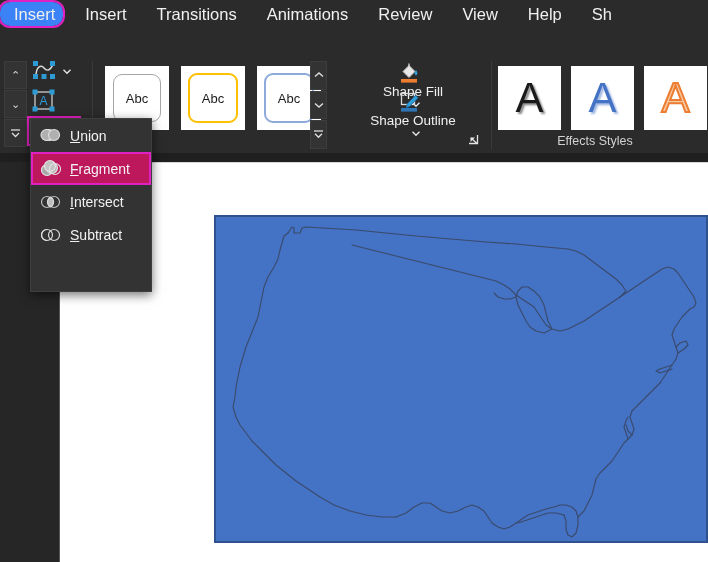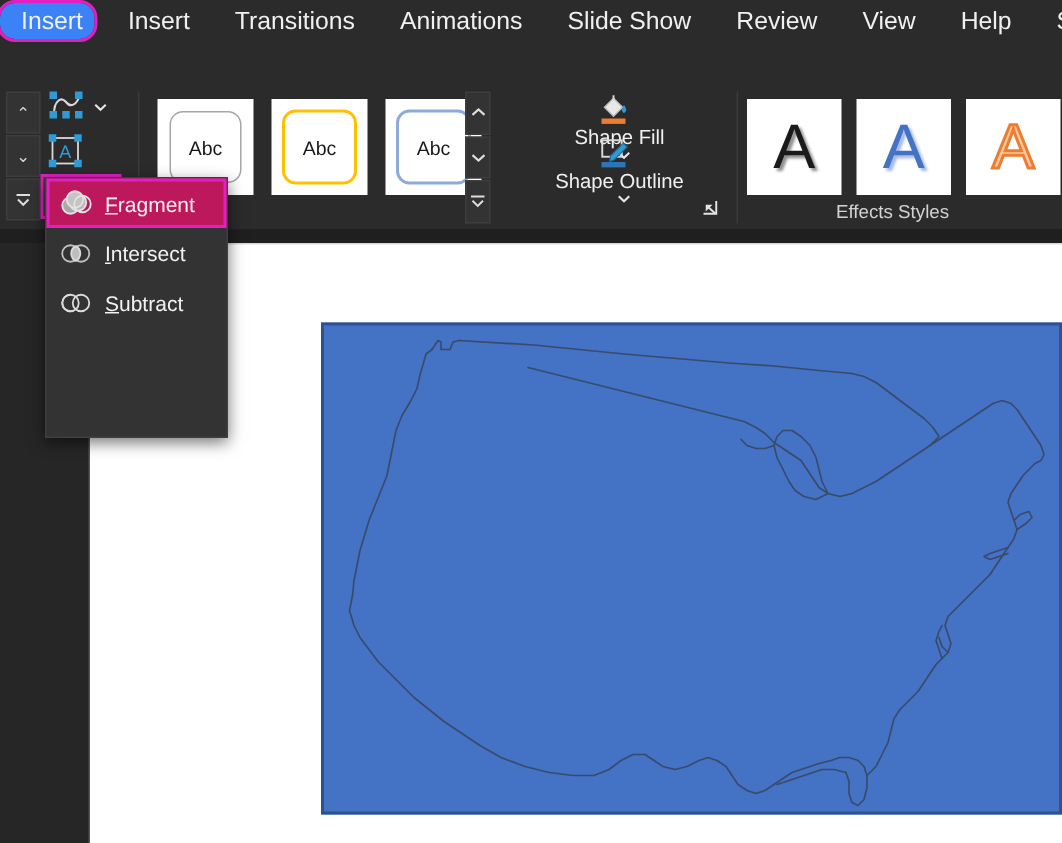--- a/index.html
+++ b/index.html
@@ -163,21 +163,20 @@
 </head>
 <body>
 
 <div id="app">
 
   <div class="tabbar">
     <div class="tab highlight"><span>Insert</span></div>
     <div class="tab"><span>Insert</span></div>
     <div class="tab"><span>Transitions</span></div>
     <div class="tab"><span>Animations</span></div>
-    <div class="tab"><span>Slide Show</span></div>
     <div class="tab"><span>Review</span></div>
     <div class="tab"><span>View</span></div>
     <div class="tab"><span>Help</span></div>
     <div class="tab active-underline"><span>Sh</span></div>
   </div>
 
   <div class="ribbon">
 
     <div class="gal-scroll">
       <div>⌃</div>
@@ -392,20 +391,30 @@
 
         <path d="M216,48 L208,46 L200,44 L192,42 L184,40 L176,38 L168,36
                  L160,34 L152,32 L144,30 L136,28"></path>
         <path d="M352,32 L360,34 L368,38 L376,44 L384,50 L392,56 L400,62 L406,68 L410,74 L404,80"></path>
       </g>
     </svg>
   </div>
 
   <div class="dropdown">
 
+    <div class="menuitem">
+      <span class="mico">
+        <svg width="27" height="24" viewBox="0 0 27 24">
+          <path d="M9,5.5 a5.5,5.5 0 1,0 0,11 a5.5,5.5 0 0,0 0.6,-0.03 a5.5,5.5 0 1,0 0,-10.94 a5.5,5.5 0 0,0 -0.6,-0.03 Z" fill="#b0b0b0" stroke="#dcdcdc" stroke-width="1.2"></path>
+          <path d="M7.5,11 m-5.5,0 a5.5,5.5 0 1,0 11,0 a5.5,5.5 0 1,0 -11,0" fill="#b0b0b0" stroke="#dcdcdc" stroke-width="1.2"></path>
+          <path d="M15,11 m-5.5,0 a5.5,5.5 0 1,0 11,0 a5.5,5.5 0 1,0 -11,0" fill="#b0b0b0" stroke="#dcdcdc" stroke-width="1.2"></path>
+        </svg>
+      </span>
+      <span><u>U</u>nion</span>
+    </div>
 
 
     <div class="menuitem sel">
       <span class="mico">
         <svg width="27" height="24" viewBox="0 0 27 24">
           <circle cx="8" cy="13" r="5.5" fill="#a8a8a8" stroke="#e2e2e2" stroke-width="1.2"></circle>
           <circle cx="13" cy="11" r="5.5" fill="#b8b8b8" stroke="#e2e2e2" stroke-width="1.2"></circle>
           <circle cx="11" cy="9" r="5.5" fill="#c4c4c4" stroke="#e2e2e2" stroke-width="1.2"></circle>
           <circle cx="16" cy="12" r="5.5" fill="none" stroke="#e2e2e2" stroke-width="1.2"></circle>
         </svg>

